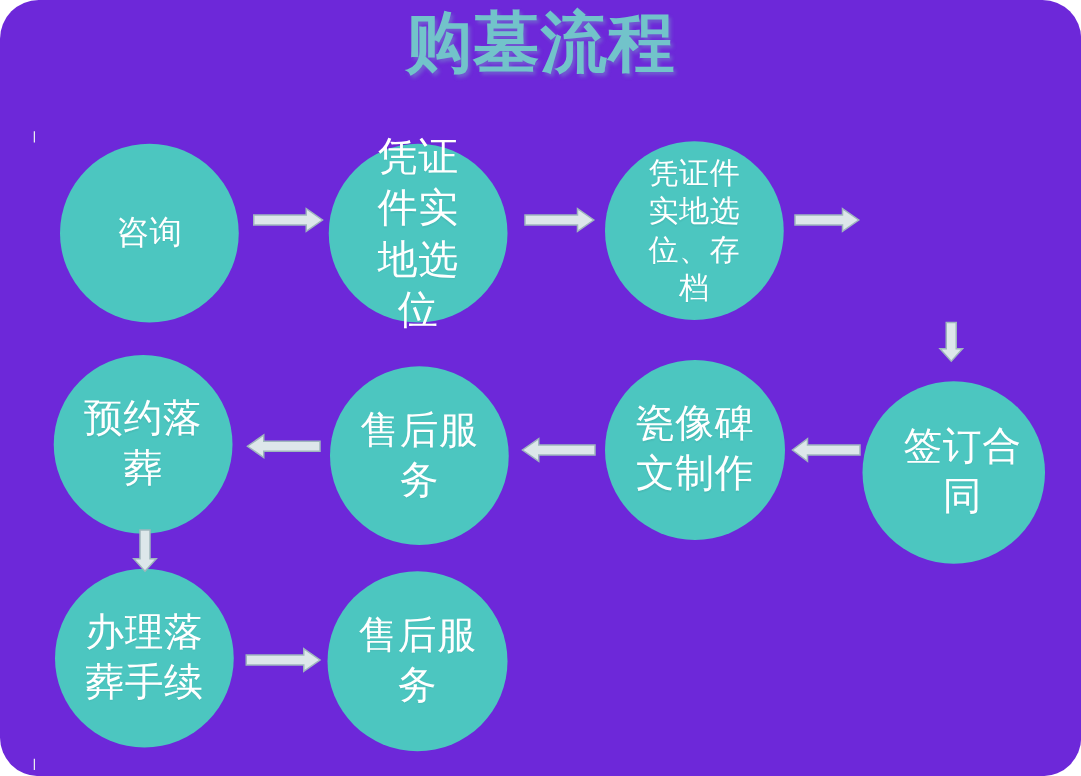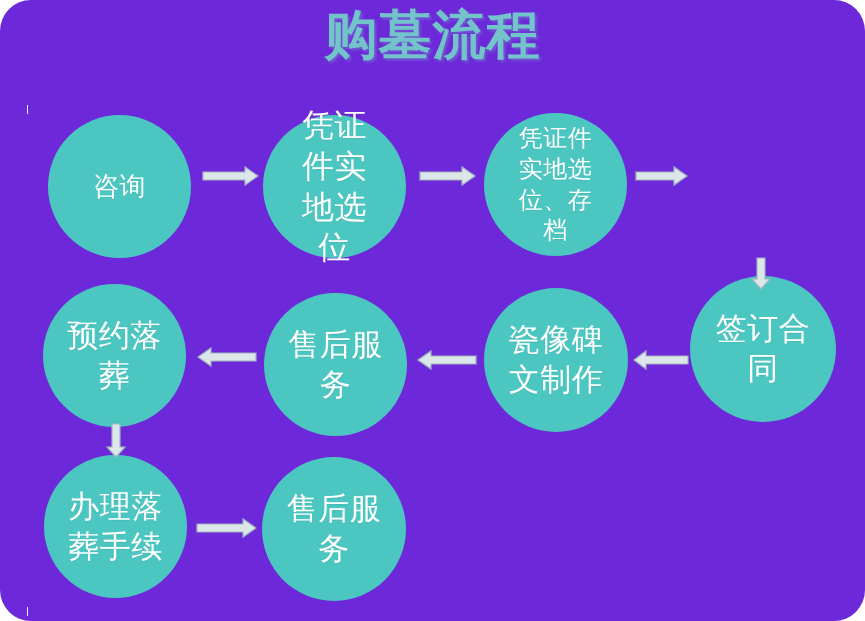--- a/index.html
+++ b/index.html
@@ -92,21 +92,21 @@
 
   <div class="node" style="left: 263px; top: 115px; width: 143px; height: 143px; background: rgb(76, 198, 192);">
     <div class="node-label" style="color: rgb(255, 255, 255); max-width: 96px; font-size: 32px;">凭证件实地选位</div>
   </div>
 
   <div class="node" style="left: 484px; top: 113px; width: 143px; height: 143px; background: rgb(76, 198, 192);">
     <div class="node-label" style="color: rgb(255, 255, 255); max-width: 96px; font-size: 24px;">凭证件实地选位、存档</div>
   </div>
 
 
-  <div class="node" style="left: 690px; top: 276px; width: 146px; height: 146px; background: rgb(76, 198, 192);">
+  <div class="node" style="left: 690px; top: 305px; width: 146px; height: 146px; background: rgb(76, 198, 192); justify-content: flex-end;">
     <div class="node-label" style="color: rgb(255, 255, 255); max-width: 96px;">签订合同</div>
   </div>
 
   <div class="node" style="left: 484px; top: 288px; width: 144px; height: 144px; background: rgb(76, 198, 192);">
     <div class="node-label" style="color: rgb(255, 255, 255); max-width: 96px;">瓷像碑文制作</div>
   </div>
 
   <div class="node" style="left: 264px; top: 293px; width: 143px; height: 143px; background: rgb(76, 198, 192);">
     <div class="node-label" style="color: rgb(255, 255, 255); max-width: 96px;">售后服务</div>
   </div>

